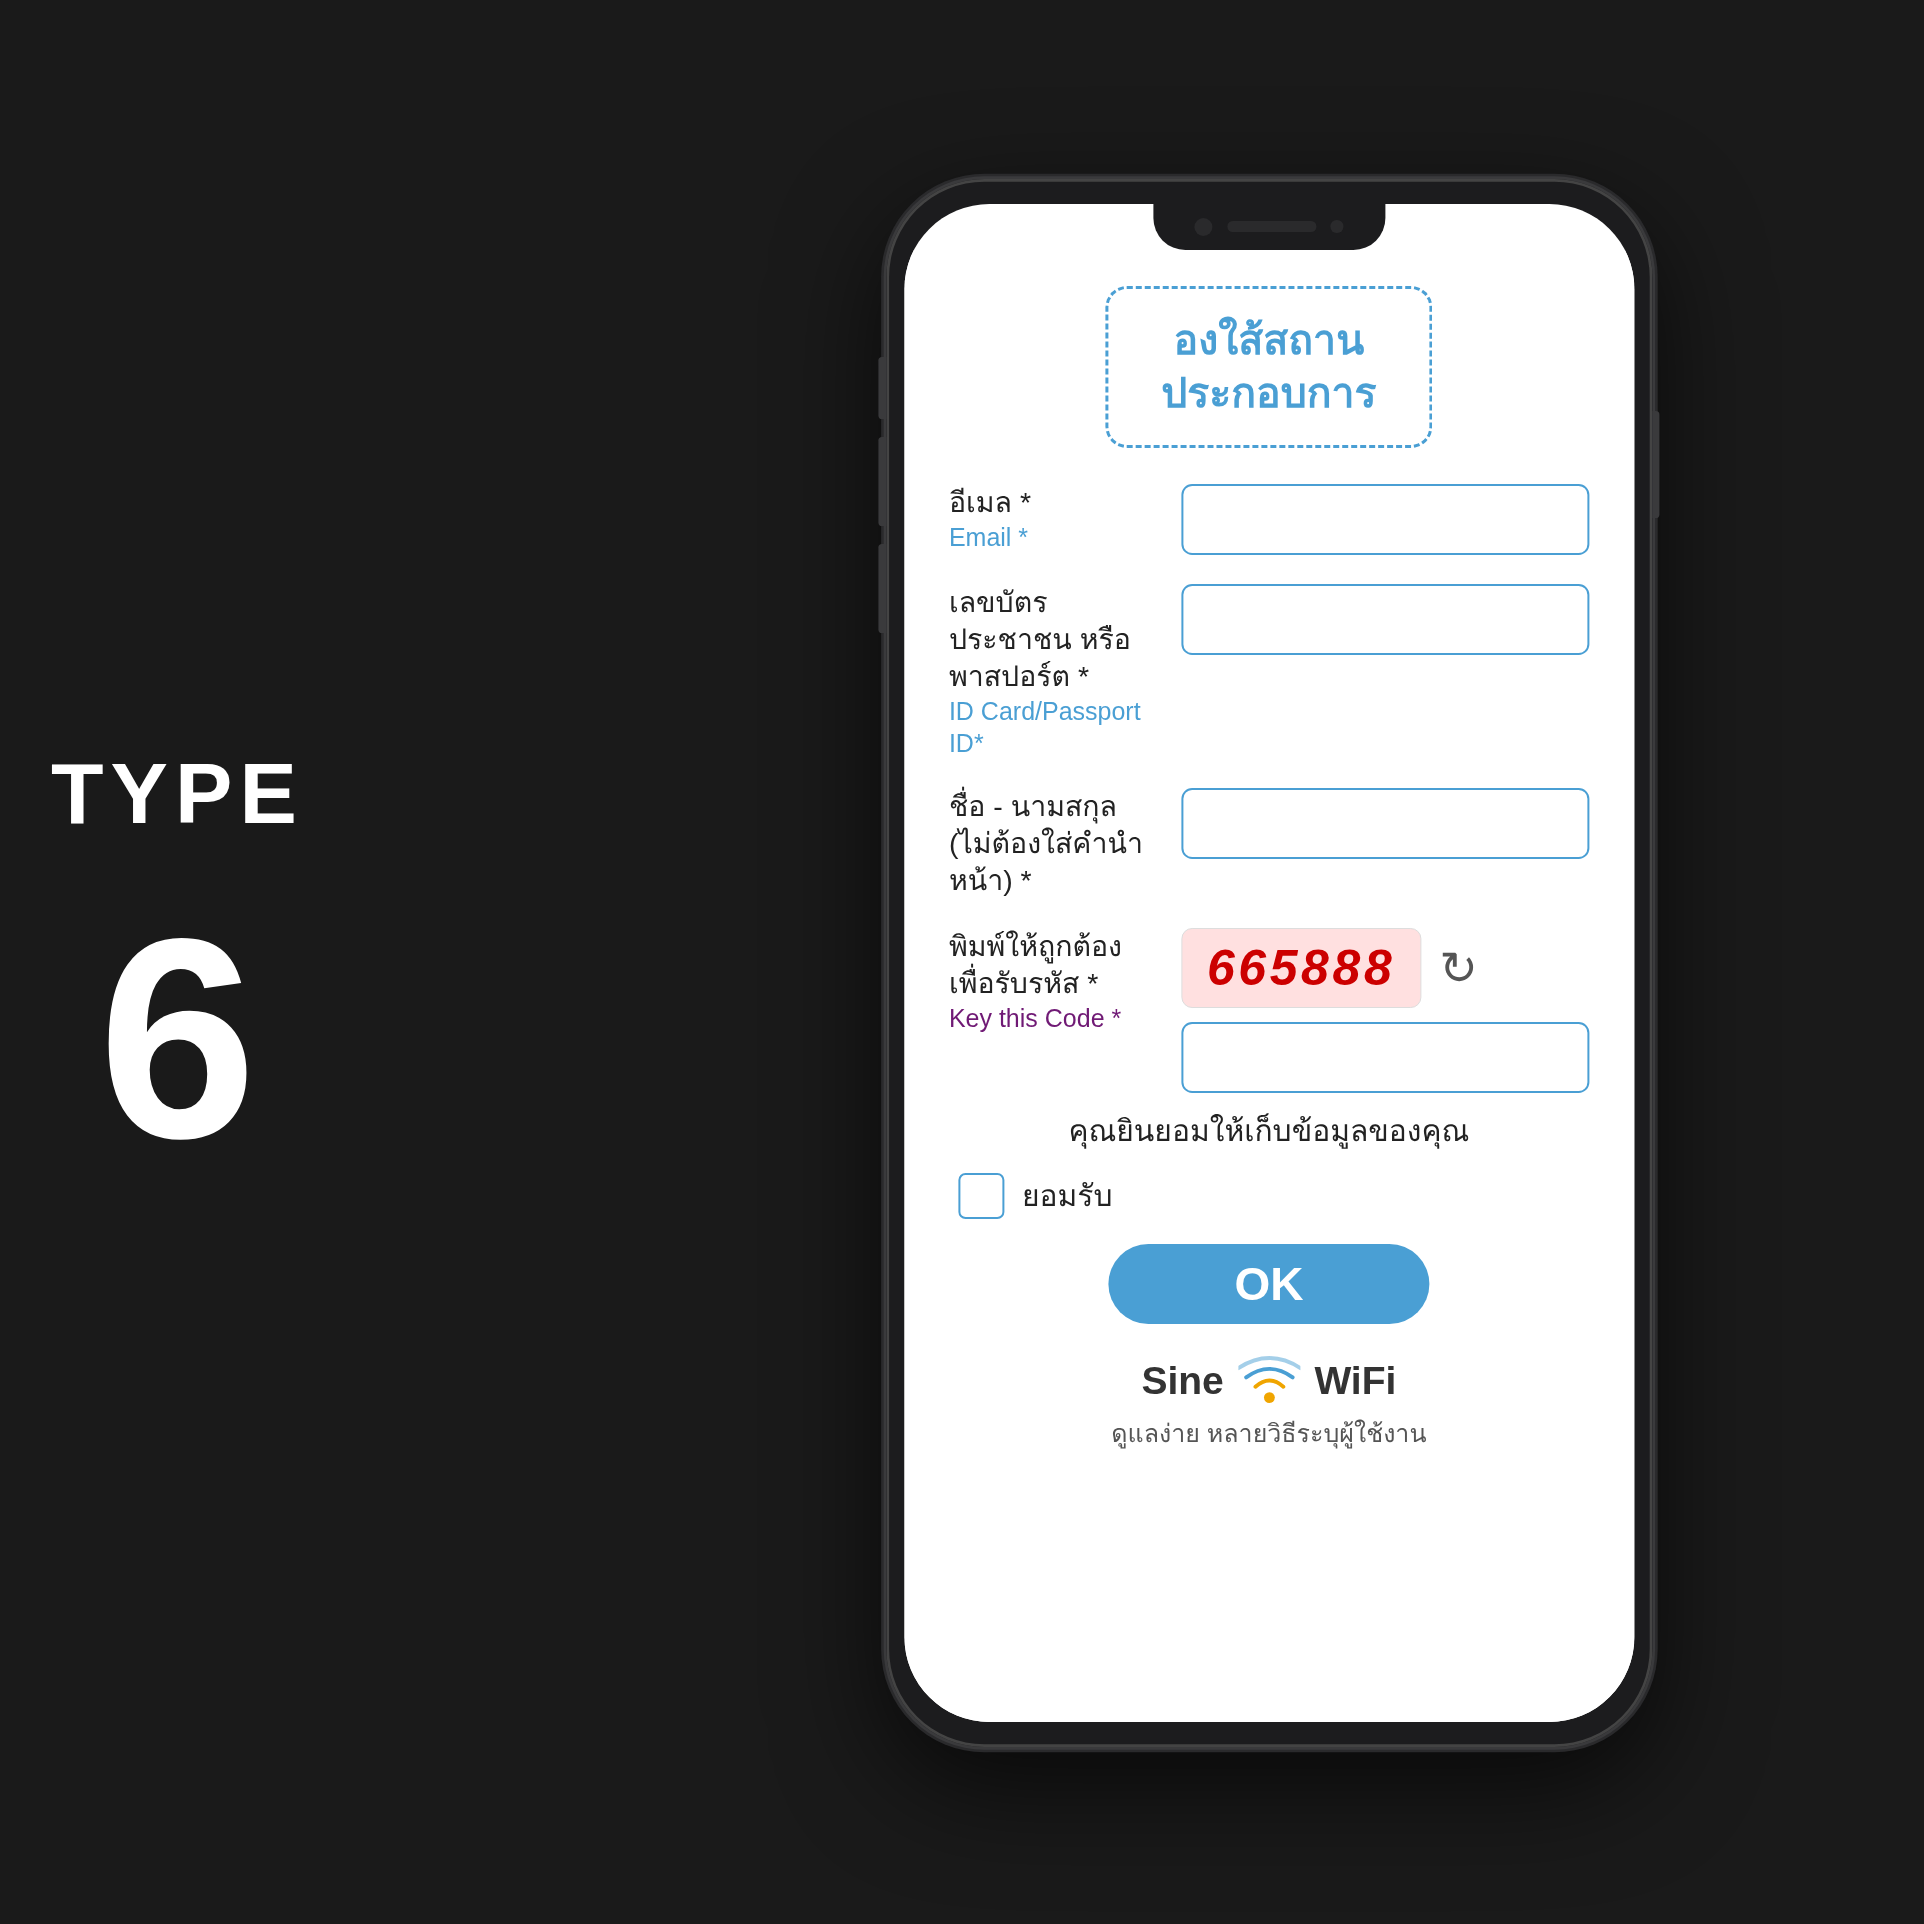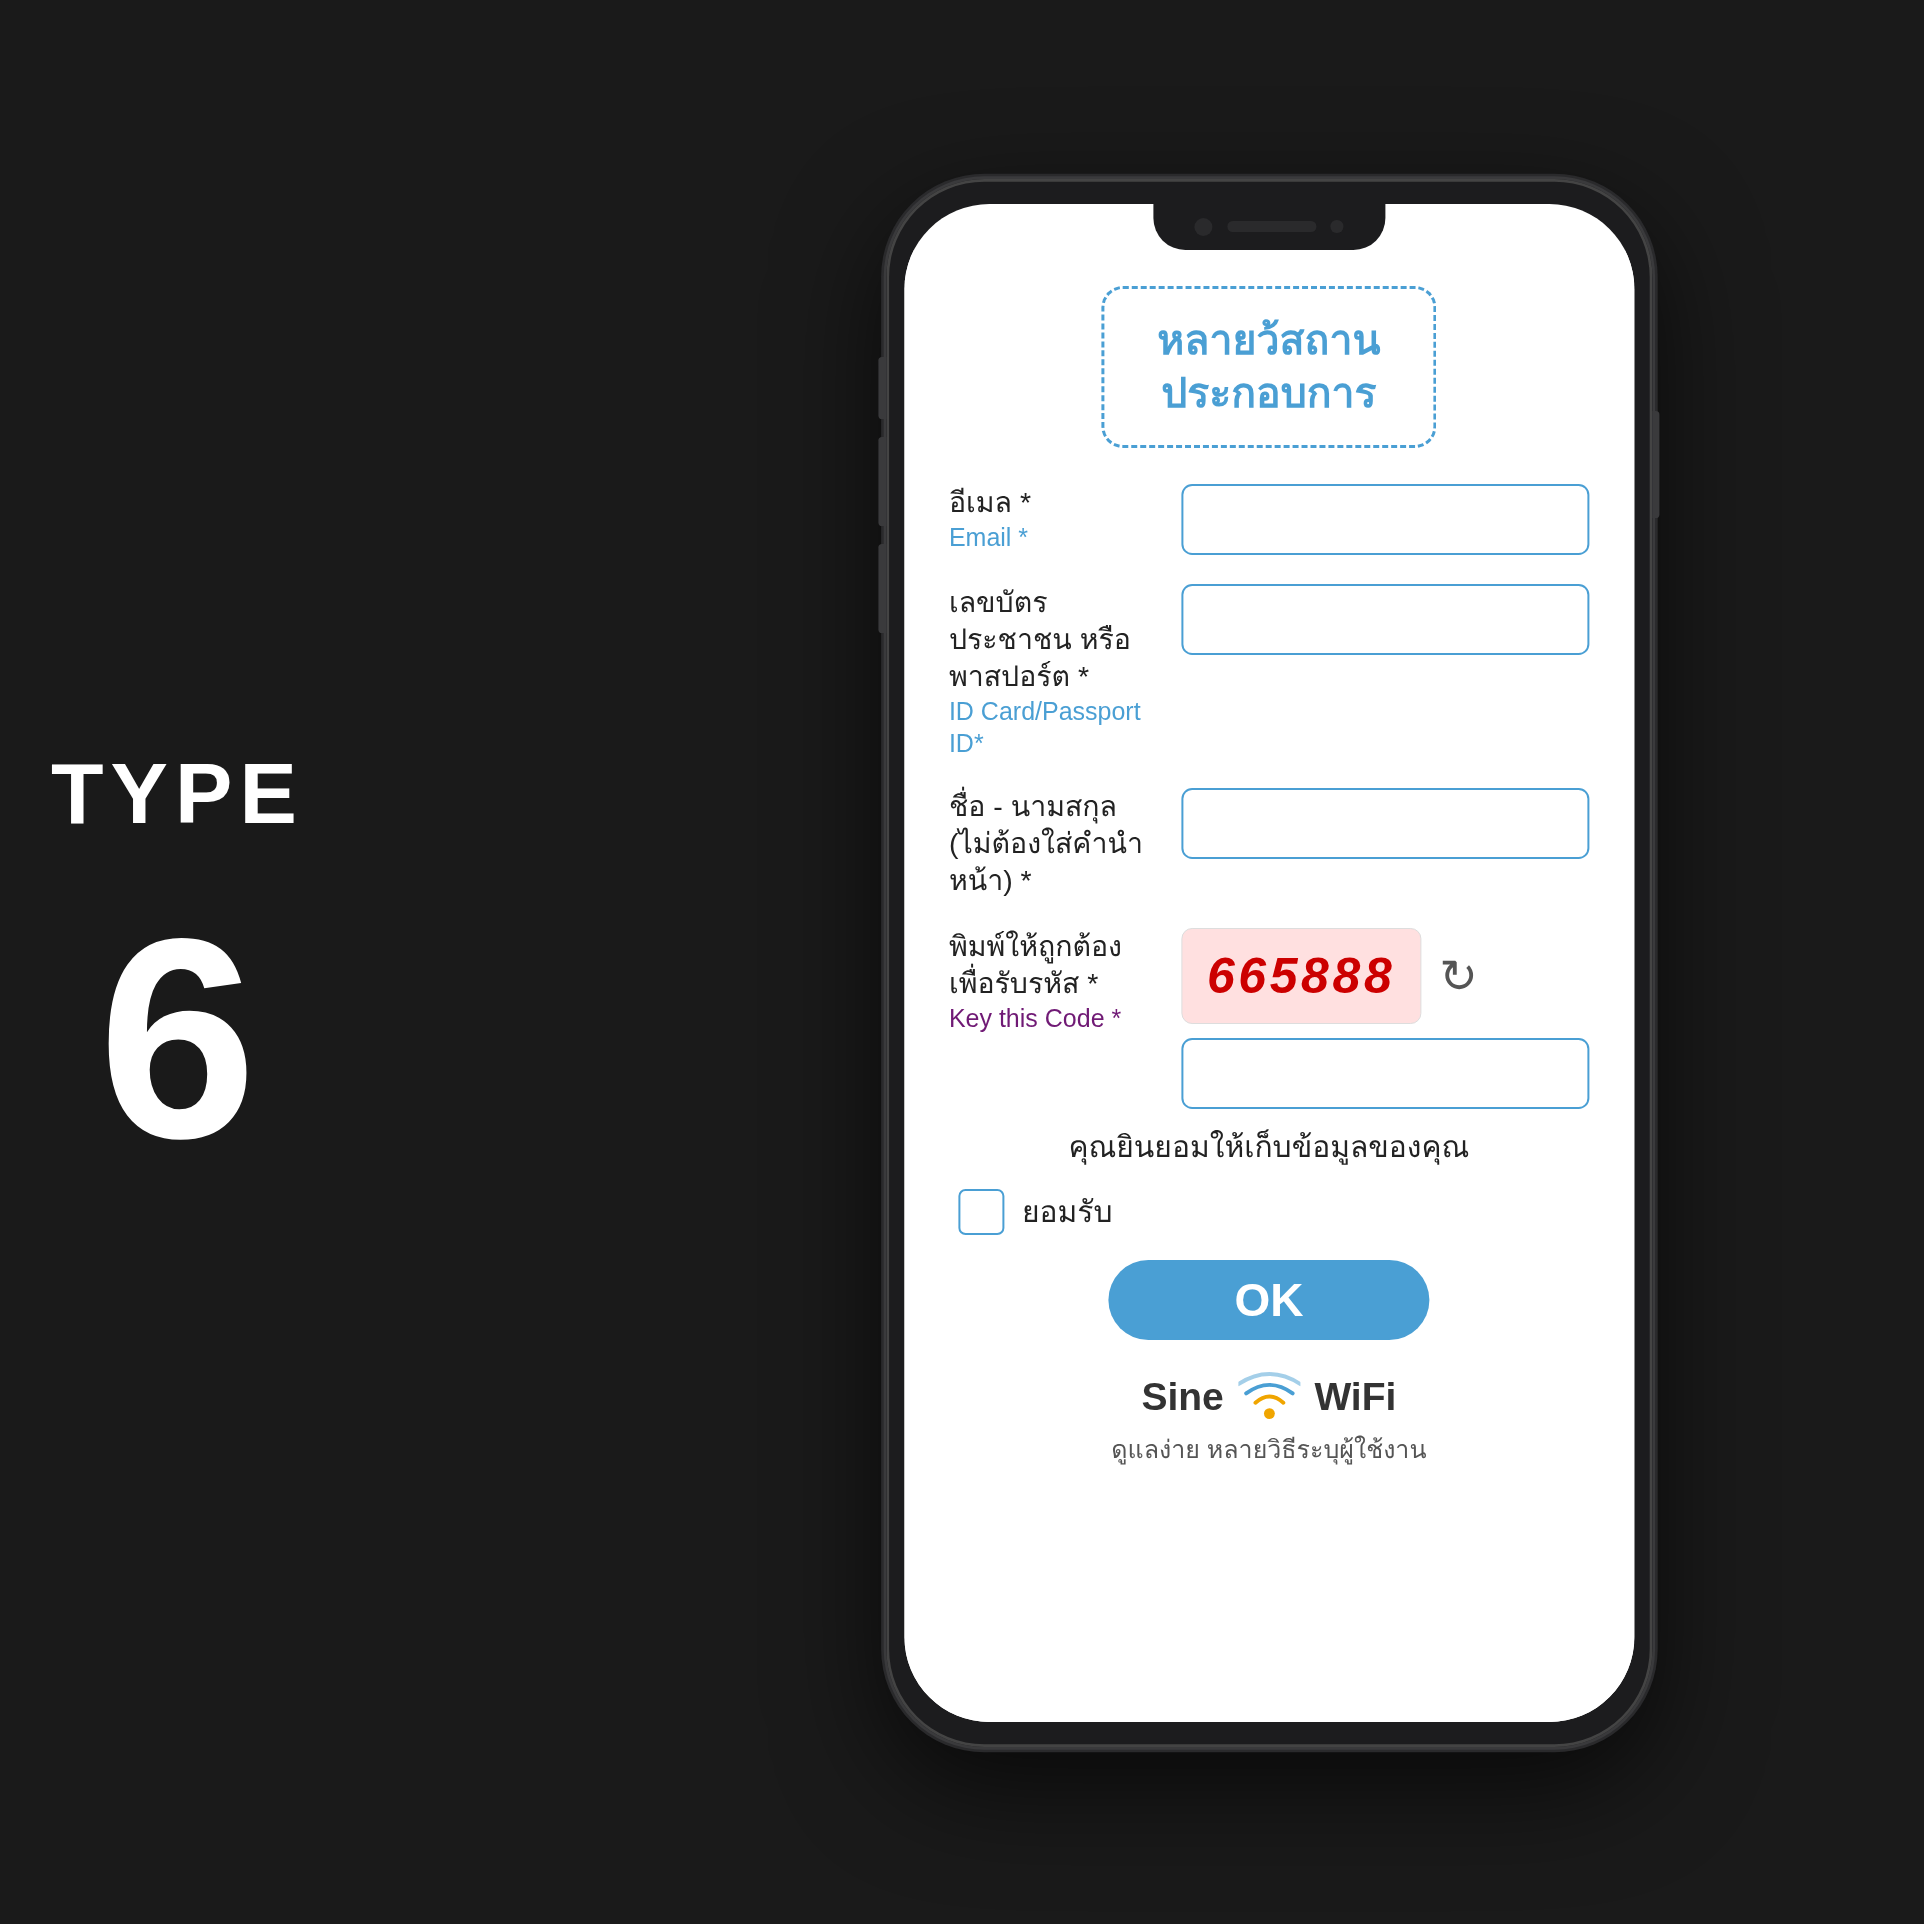--- a/index.html
+++ b/index.html
@@ -233,21 +233,21 @@
     .captcha-top {
       display: flex;
       align-items: center;
       gap: 18px;
     }
 
     .captcha-code-box {
       background: #ffe0e0;
       border: 1.8px solid #ddd;
       border-radius: 10.7px;
-      padding: 18px 25px;
+      padding: 10px 25px;
       min-width: 178px;
       text-align: center;
     }
 
     .captcha-code-text {
       font-size: 50px;
       font-weight: 900;
       color: #cc0000;
       letter-spacing: 3.6px;
       font-style: italic;
@@ -422,21 +422,21 @@
           <div class="notch-camera"></div>
           <div class="notch-speaker"></div>
           <div class="notch-dot"></div>
         </div>
 
         <div class="screen-content">
 
           <div class="logo-area">
             <div class="logo-box">
               <div class="logo-text">
-                <span>หลายว้สถาน</span><br>
+                <span>องใส้สถาน</span><br>
                 <span>ประกอบการ</span>
               </div>
             </div>
           </div>
 
           <div class="form-section">
 
             <div class="form-row">
               <div class="form-label">
                 <span>อีเมล *</span>

